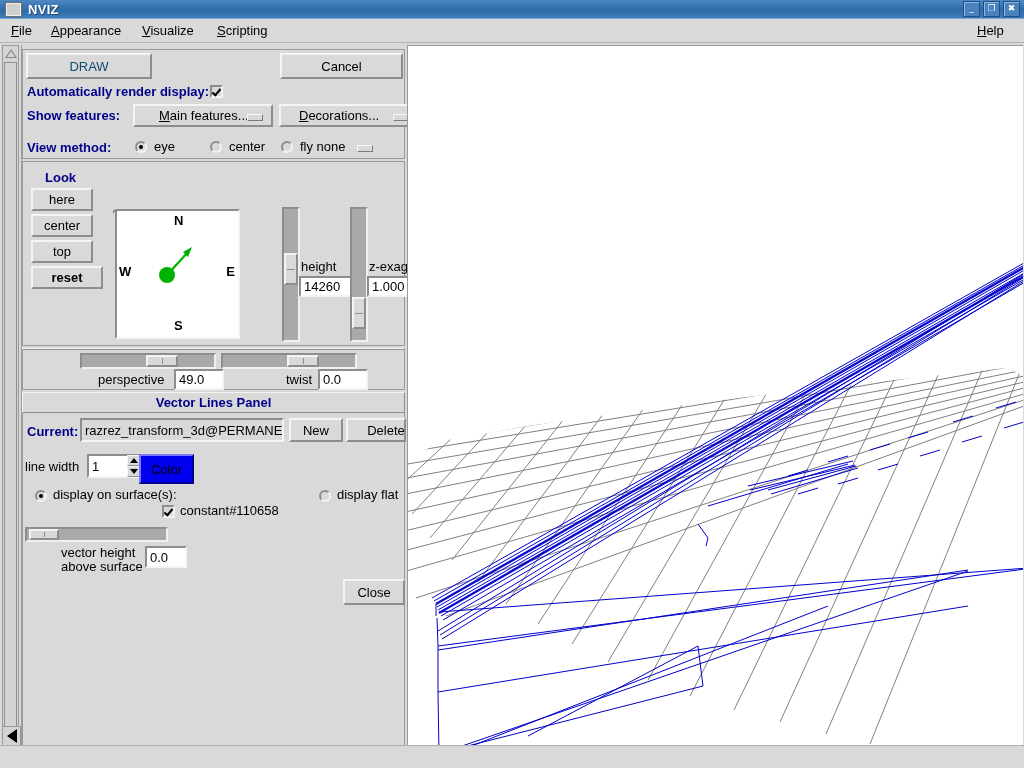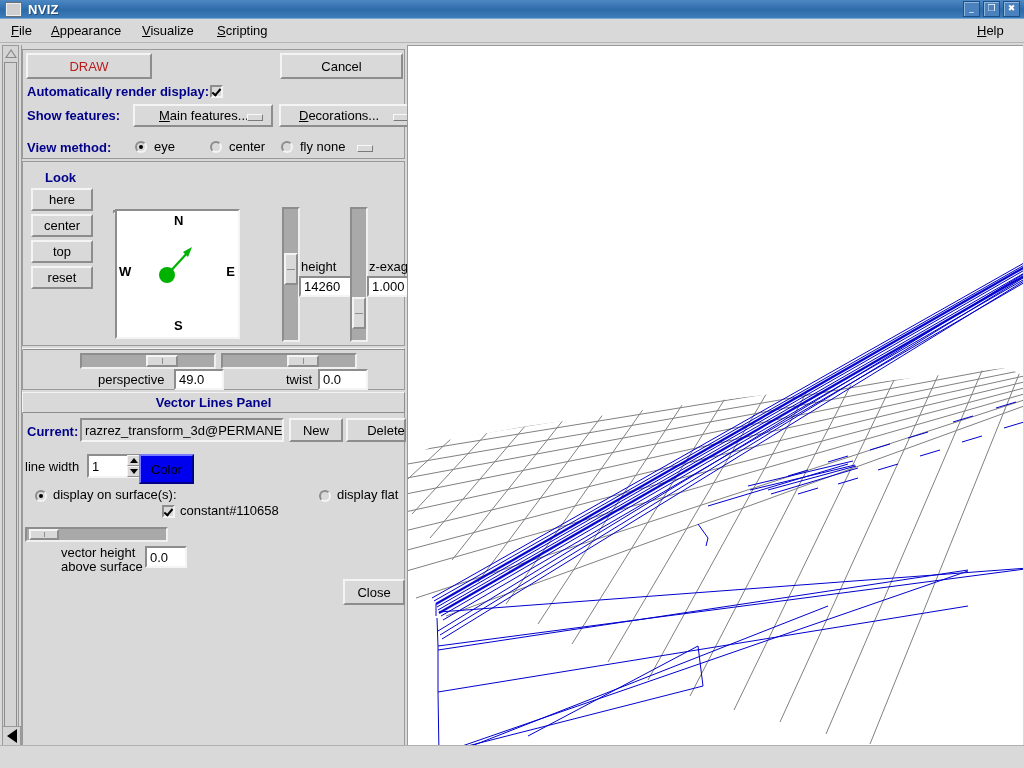--- a/index.html
+++ b/index.html
@@ -423,21 +423,21 @@
   </div>
   <div class="leftarrow-btn">
       <div class="glyph"></div>
     </div>
 
   <div class="panel">
 
     <div class="group" style="left:0px; top:4px; width:383px; height:110px;">
 
       <div class="btn" style="position:absolute; left:3px; top:3px; width:126px; height:26px;">
-        <span class="btn-text" style="color:#b91c1c;">DRAW</span>
+        <span class="btn-text" style="color:#0c4a6e;">DRAW</span>
       </div>
       <div class="btn" style="position:absolute; left:257px; top:3px; width:123px; height:26px;">
         <span>Cancel</span>
       </div>
 
       <div class="lbl blue" style="left:4px; top:34px;">Automatically render display:</div>
       <div class="cbox on" style="position:absolute; left:187px; top:35px;"></div>
 
       <div class="lbl blue" style="left:4px; top:58px;">Show features:</div>
       <div class="btn" style="position:absolute; left:110px; top:54px; width:140px; height:23px; justify-content:flex-start; padding-left:24px;">
@@ -467,21 +467,21 @@
 
       <div class="btn" style="position:absolute; left:8px; top:26px; width:62px; height:23px;">
           <span>here</span>
         </div>
       <div class="btn" style="position:absolute; left:8px; top:52px; width:62px; height:23px;">
           <span>center</span>
         </div>
       <div class="btn" style="position:absolute; left:8px; top:78px; width:62px; height:23px;">
           <span>top</span>
         </div>
-      <div class="btn" style="position:absolute; left:8px; top:104px; width:62px; height:23px;">
+      <div class="btn" style="position:absolute; left:8px; top:104px; width:72px; height:23px;font-weight:bold;">
           <span>reset</span>
         </div>
 
       <div class="compass" style="left:90px; top:48px; width:0; height:0;"></div>
       <div class="compass" style="left:92px; top:47px; width:125px; height:130px;">
         <div class="dir" style="left:57px; top:2px;">N</div>
         <div class="dir" style="left:57px; bottom:4px;">S</div>
         <div class="dir" style="right:3px; top:53px;">E</div>
         <div class="dir" style="left:2px; top:53px;">W</div>
         <svg width="125" height="130" style="position:absolute;left:0;top:0;">

